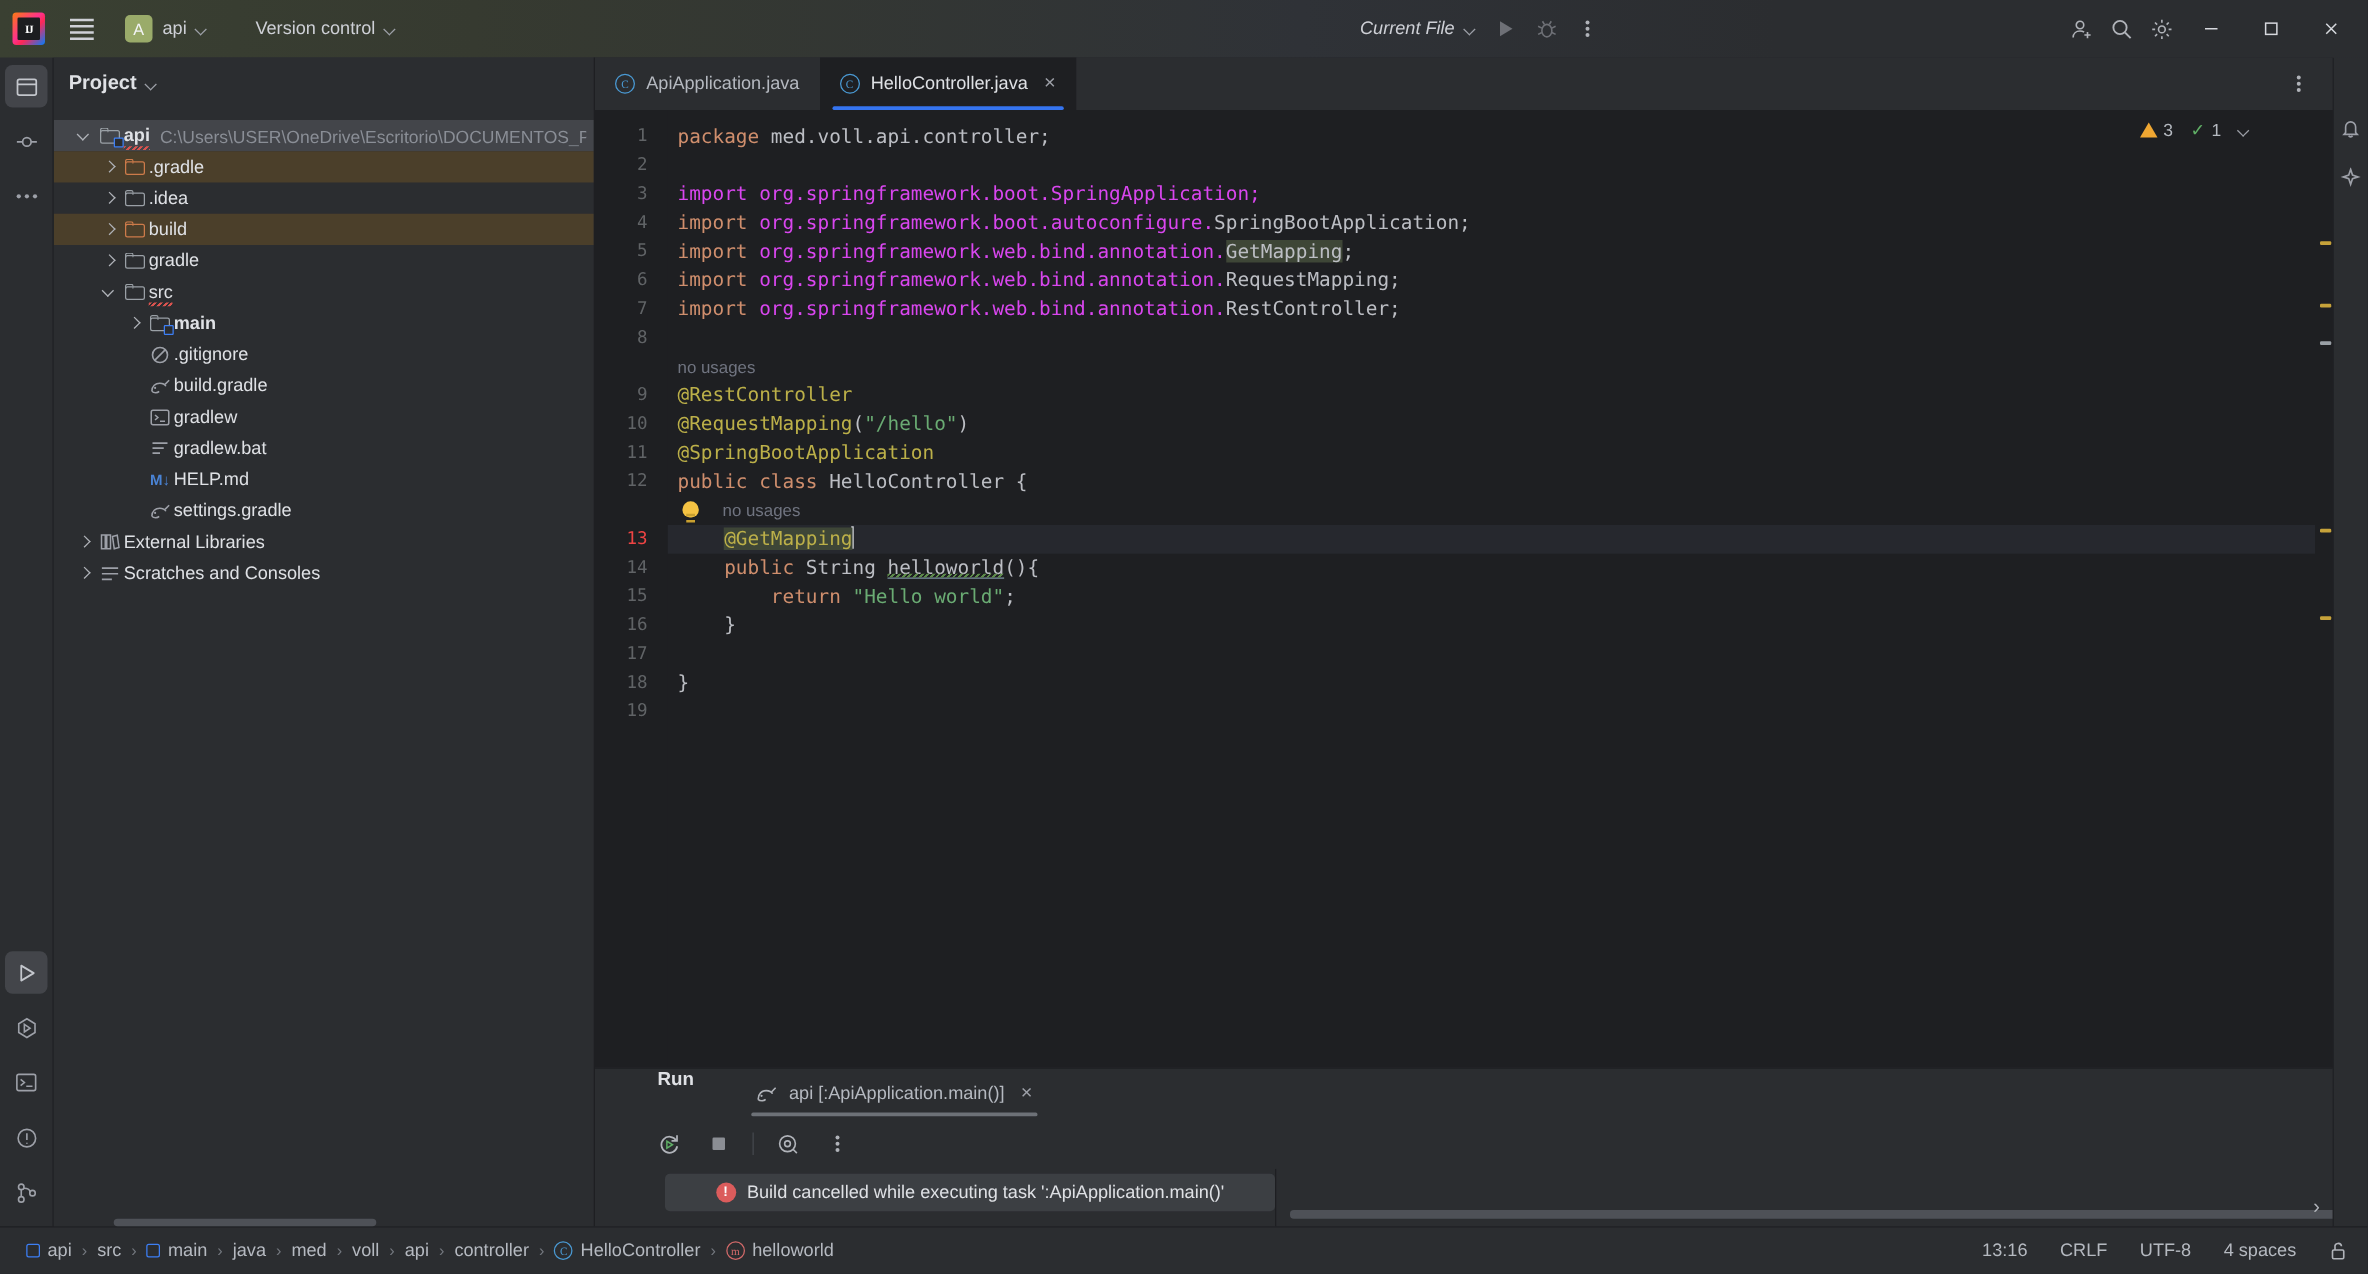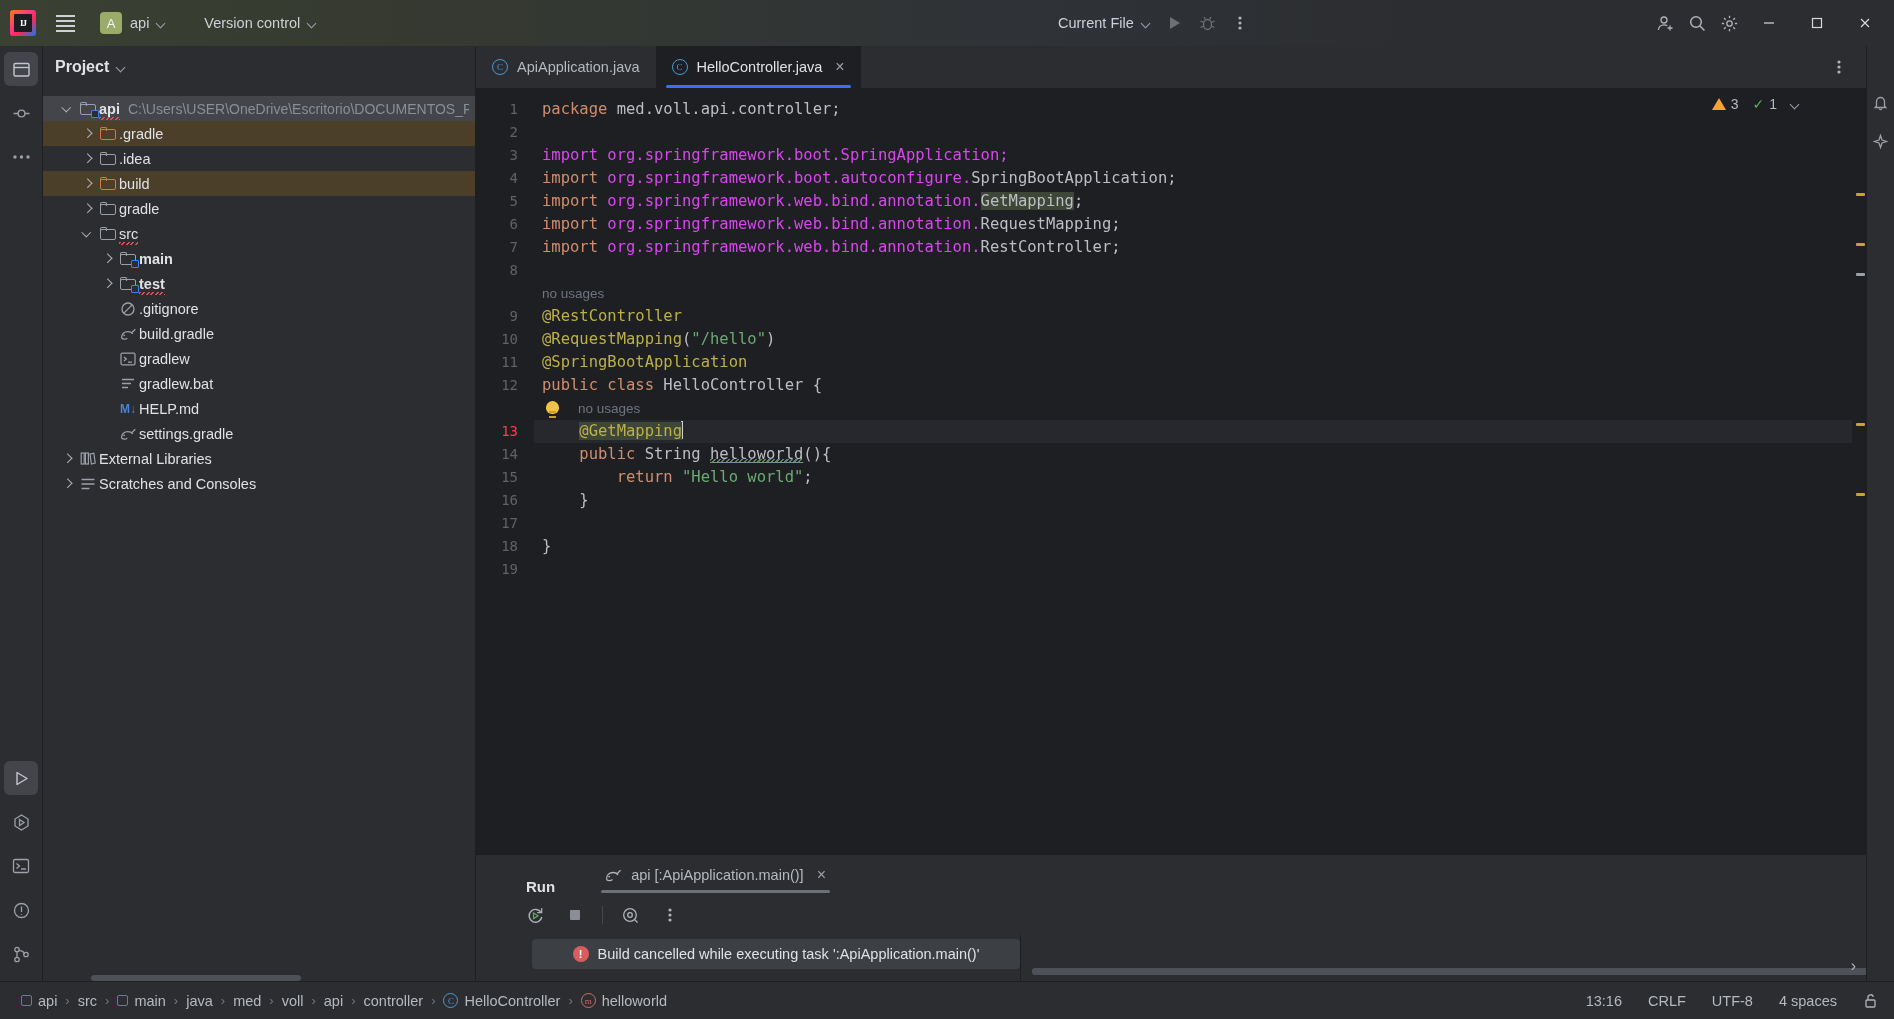--- a/index.html
+++ b/index.html
@@ -52,21 +52,21 @@
   }
   .tb-text { color: #ced0d6; font-size: 14.5px; }
   .chev { width: 9px; height: 9px; position: relative; display:inline-block; }
   .chev::after {
     content:""; position:absolute; left:0; top:1px; width:6px; height:6px;
     border-right: 1.6px solid #9da0a8; border-bottom: 1.6px solid #9da0a8;
     transform: rotate(45deg);
   }
   .vc-chip { display:flex; align-items:center; gap:8px; margin-left: 22px; padding: 3px 8px; border-radius:5px; cursor:pointer;}
 
-  .tb-center { position: absolute; left: 1050px; display: flex; align-items: center; gap: 2px; }
+  .tb-center { position: absolute; left: 1080px; display: flex; align-items: center; gap: 2px; font-style: italic; }
   .runcfg { display: flex; align-items:center; gap: 8px; padding: 4px 8px; border-radius: 5px; cursor: pointer;}
   .icon-btn {
     width: 30px; height: 30px; display:flex; align-items:center; justify-content:center;
     border-radius:5px; cursor:pointer;
   }
   .tri-run-o {
     width:13px;height:13px;position:relative;
   }
   .tri-run-o::after{
     content:""; position:absolute; left:1px; top:0;
@@ -232,21 +232,21 @@
   .scrollbar-h {
     position:absolute; left: 48px; bottom: 0; width: 210px; height: 6px;
     background:#4e5157; border-radius:3px;
   }
 
   
   .runpanel {
     flex: 0 0 127px; background: #2b2d30; border-top: 1px solid #1e1f22;
     display:flex; flex-direction:column; position: relative;
   }
-  .run-head { height: 40px; display:flex; align-items:flex-end; padding-left: 50px; gap: 0; position:relative;}
+  .run-head { height: 40px; display:flex; align-items:flex-start; padding-left: 50px; gap: 0; position:relative;}
   .run-title { color:#dfe1e5; font-size:15px; font-weight:bold; margin-right: 38px; }
   .run-tab {
     display:flex;align-items:center;gap:9px;padding:0 12px;height:40px;cursor:pointer;position:relative;
     color:#b5b9c0;font-size:14.5px;
   }
   .run-tab::after{
     content:"";position:absolute;left:8px;right:8px;bottom:2px;height:3px;background:#6d7177;border-radius:2px;
   }
   .gradle-ic{width:17px;height:14px;position:relative;}
   .run-toolbar{height:40px;display:flex;align-items:center;gap:14px;padding-left:46px;}
@@ -542,33 +542,20 @@
               <span class="arrow"></span>
             </span>
             <span class="ticon">
               <span class="fol ">
        <i></i>
                 <b></b>
                 <span class="mod"></span>
      </span>
             </span>
             <span class="tlabel bold">main</span>
-          </div>
-          <div class="trow" style="padding-left: 54px;">
-            <span class="tw">
-              <span class="arrow"></span>
-            </span>
-            <span class="ticon">
-              <span class="fol ">
-       <i></i>
-                <b></b>
-                <span class="mod"></span>
-     </span>
-            </span>
-            <span class="tlabel bold squiggle">test</span>
           </div>
           <div class="trow" style="padding-left: 54px;">
             <span class="tw"></span>
             <span class="ticon">
               <svg width="16" height="16" viewBox="0 0 16 16">
                 <g fill="none" stroke="#9da0a8" stroke-width="1.3">
                   <circle cx="8" cy="8" r="6"></circle>
                   <path d="M3.9 12.1 L12.1 3.9"></path>
                 </g>
               </svg>

